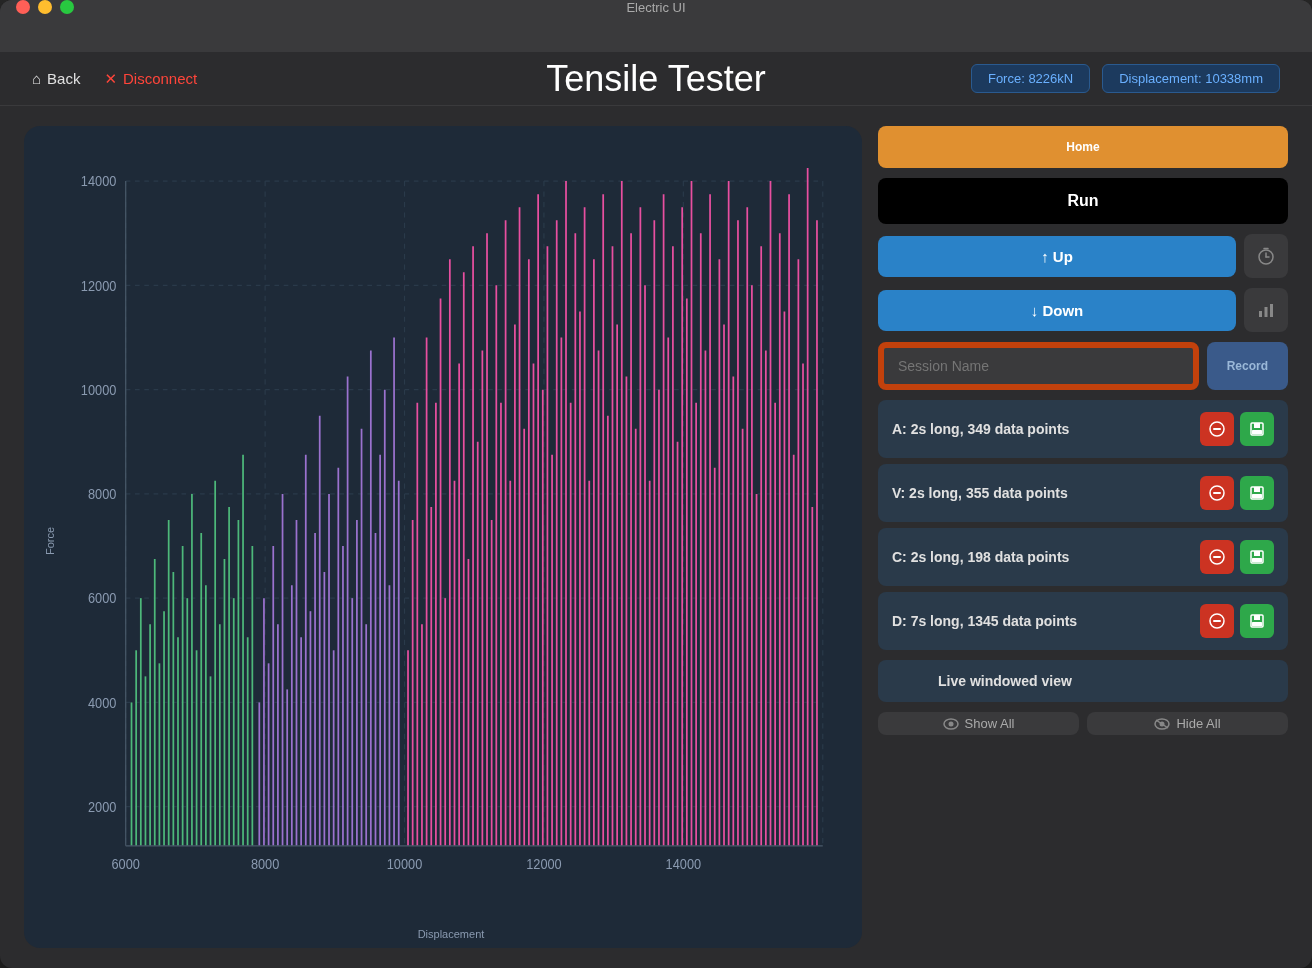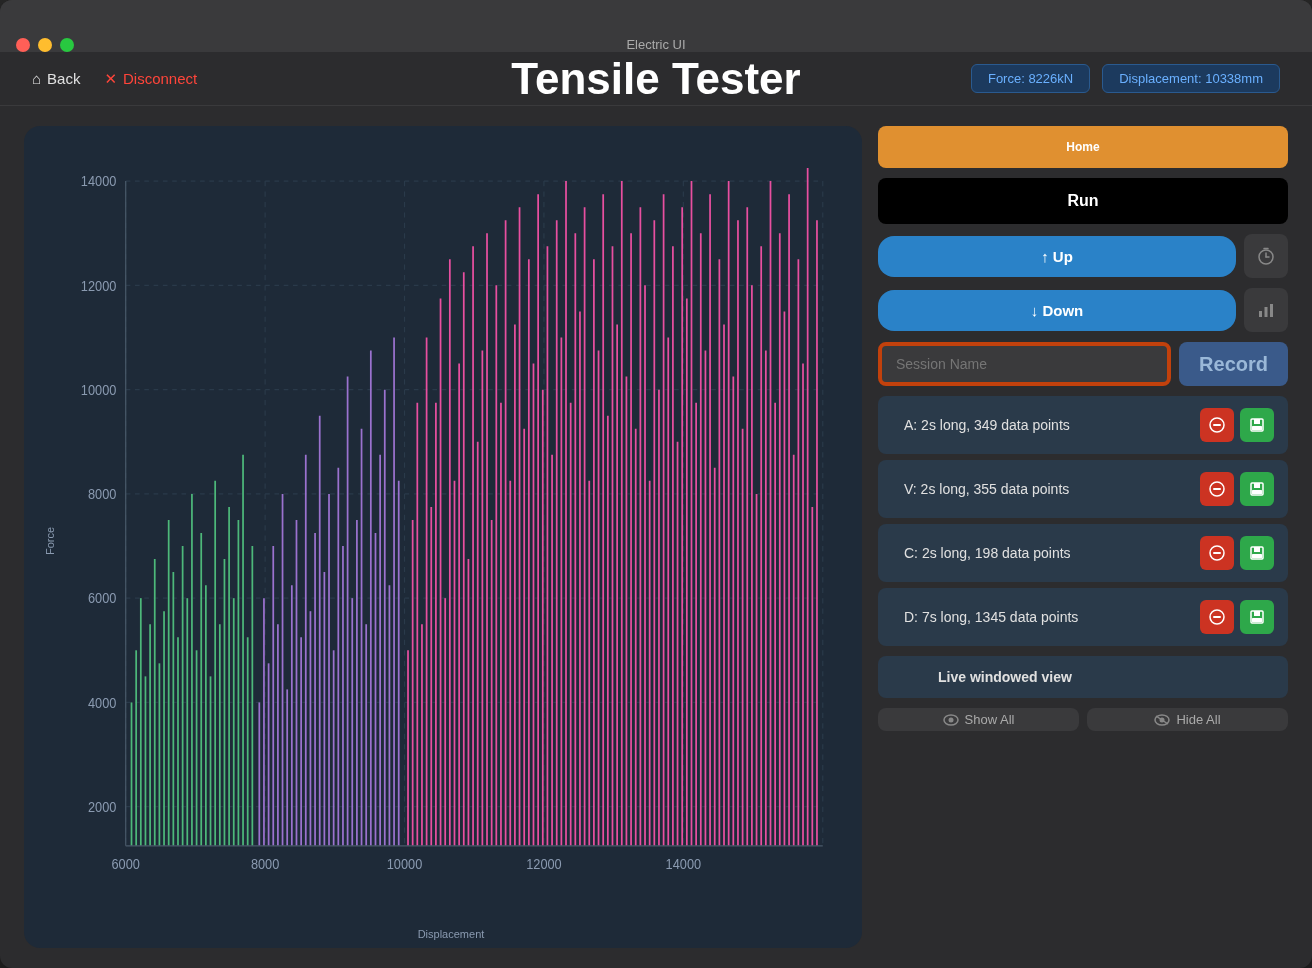--- a/index.html
+++ b/index.html
@@ -19,21 +19,21 @@
       border-radius: 12px;
       overflow: hidden;
       display: flex;
       flex-direction: column;
       box-shadow: 0 20px 60px rgba(0,0,0,0.8);
     }
     .title-bar {
       background: #3a3a3c;
       height: 52px;
       display: flex;
-      align-items: flex-end;
+      align-items: flex-start;
       justify-content: center;
       position: relative;
       flex-shrink: 0;
     }
     .traffic-lights {
       position: absolute;
       left: 16px;
       display: flex;
       gap: 8px;
     }
@@ -79,22 +79,22 @@
       align-items: center;
       gap: 6px;
       color: #ff453a;
       font-size: 15px;
       cursor: pointer;
       background: none;
       border: none;
     }
     .page-title {
       color: #ffffff;
-      font-size: 44px;
-      font-weight: 700;
+      font-size: 36px;
+      font-weight: 400;
       position: absolute;
       left: 50%;
       transform: translateX(-50%);
     }
     .header-right {
       display: flex;
       gap: 12px;
     }
     .status-badge {
       background: #1c3a5e;
@@ -187,21 +187,21 @@
     }
     .direction-row {
       display: flex;
       gap: 8px;
       align-items: center;
     }
     .btn-direction {
       background: #2a82c8;
       color: white;
       border: none;
-      border-radius: 16px;
+      border-radius: 8px;
       padding: 12px 16px;
       font-size: 15px;
       font-weight: 600;
       cursor: pointer;
       flex: 1;
     }
     .btn-icon {
       background: #3a3a3c;
       color: #aaa;
       border: none;
@@ -215,55 +215,54 @@
       align-items: center;
       justify-content: center;
     }
     .record-row {
       display: flex;
       gap: 8px;
     }
     .session-input {
       flex: 1;
       background: #3a3a3c;
-      border: 4px solid #c2410c;
+      border: 6px solid #c2410c;
       border-radius: 8px;
       color: #888;
       padding: 10px 14px;
       font-size: 14px;
       outline: none;
     }
     .btn-record {
       background: #3a5a8a;
       color: #9ab8d8;
       border: none;
       border-radius: 8px;
       padding: 10px 20px;
-      font-size: 20px;
+      font-size: 12px;
       font-weight: 600;
       cursor: pointer;
     }
     .session-list {
       display: flex;
       flex-direction: column;
       gap: 6px;
     }
     .session-item {
       background: #2a3a4a;
       border-radius: 8px;
       padding: 12px 14px;
       display: flex;
       align-items: center;
       justify-content: space-between;
     }
     .session-name {
       color: #e0e0e0;
       font-size: 14px;
-      font-weight: 400;
-      margin-left: 12px;
+      font-weight: 700;
     }
     .session-actions {
       display: flex;
       gap: 6px;
     }
     .btn-delete {
       background: #cc3322;
       border: none;
       border-radius: 6px;
       width: 34px;

